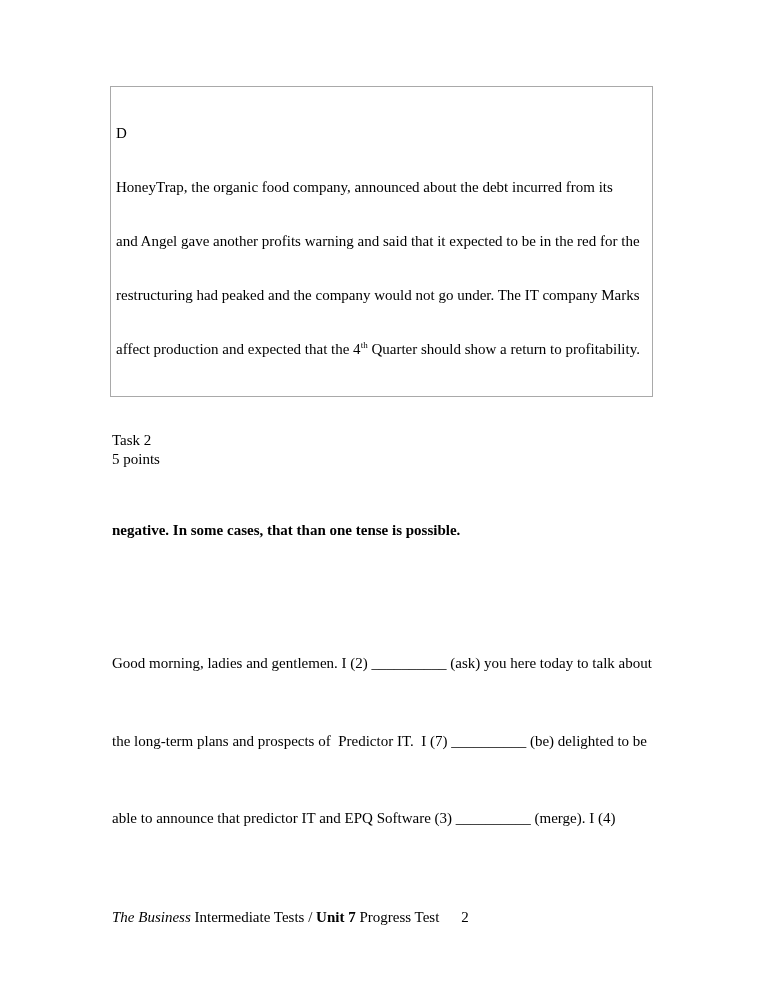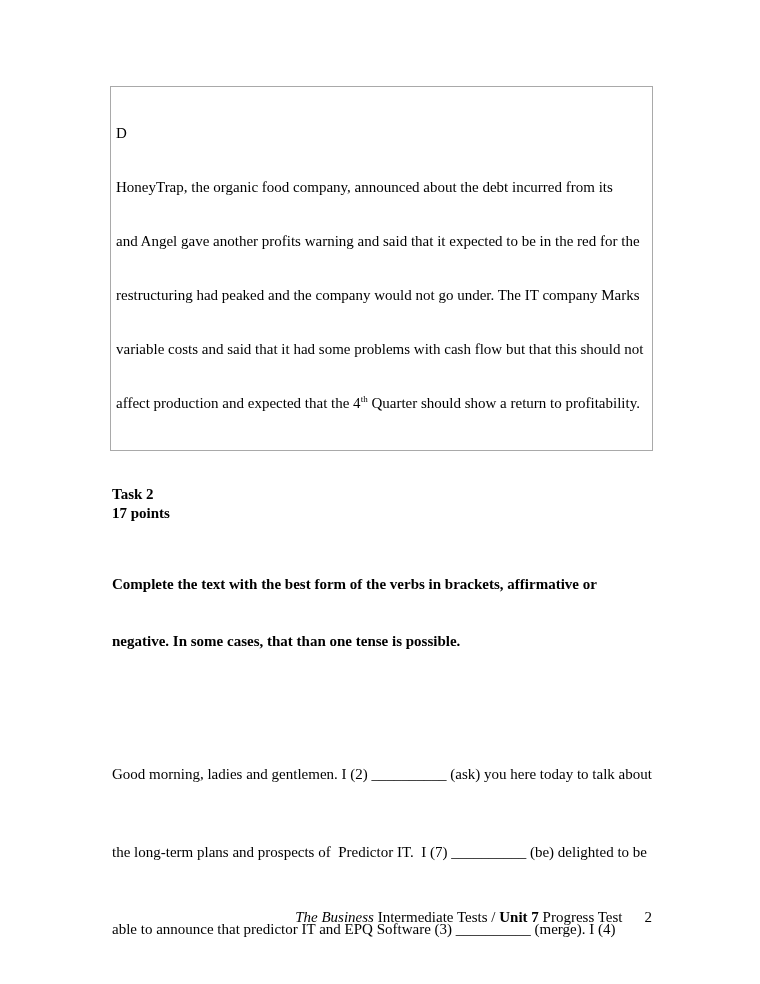--- a/index.html
+++ b/index.html
@@ -25,40 +25,40 @@
   }
   .reading-box {
     margin-left: -2px;
     border: 1px solid #a9a9a9;
     padding: 1px 6px 2px 5px;
     line-height: 18px;
     white-space: pre;
   }
   .task-head {
     margin-top: 34px;
-    font-weight: bold;
+    font-weight: normal;
     line-height: 19px;
   }
   .instructions {
     margin-top: 14px;
     font-weight: bold;
     line-height: 19px;
     white-space: pre;
   }
   .para {
     line-height: 25.7px;
     white-space: pre;
   }
   .para-1 { margin-top: 22px; }
   .footer {
     position: absolute;
     left: 112px;
     top: 908px;
     width: 540px;
-    text-align: right;
+    text-align: left;
     line-height: 18px;
   }
   .footer .italic { font-style: italic; }
   .footer .bold { font-weight: bold; }
   .footer .page-num { margin-left: 22px; }
   sup {
     font-size: 9px;
     line-height: 0;
     vertical-align: super;
   }
@@ -67,31 +67,29 @@
 <body>
 
 <div class="page">
   <div class="content">
 
     <div class="reading-box">
       <div>D</div>
       <div>HoneyTrap, the organic food company, announced about the debt incurred from its</div>
       <div>and Angel gave another profits warning and said that it expected to be in the red for the</div>
       <div>restructuring had peaked and the company would not go under. The IT company Marks</div>
-      <div>variable costs and said that it had some problems with cash flow but that this should not</div>
       <div><span>affect production and expected that the 4</span><sup>th</sup><span> Quarter should show a return to profitability.</span></div>
     </div>
 
     <div class="task-head">
       <div>Task 2</div>
-      <div>17 points</div>
+      <div>5 points</div>
     </div>
 
     <div class="instructions">
-      <div>Complete the text with the best form of the verbs in brackets, affirmative or</div>
       <div>negative. In some cases, that than one tense is possible.</div>
     </div>
 
     <div class="para para-1">
       <div>Good morning, ladies and gentlemen. I (2) __________ (ask) you here today to talk about</div>
       <div>the long-term plans and prospects of  Predictor IT.  I (7) __________ (be) delighted to be</div>
       <div>able to announce that predictor IT and EPQ Software (3) __________ (merge). I (4)</div>
       
       
       

